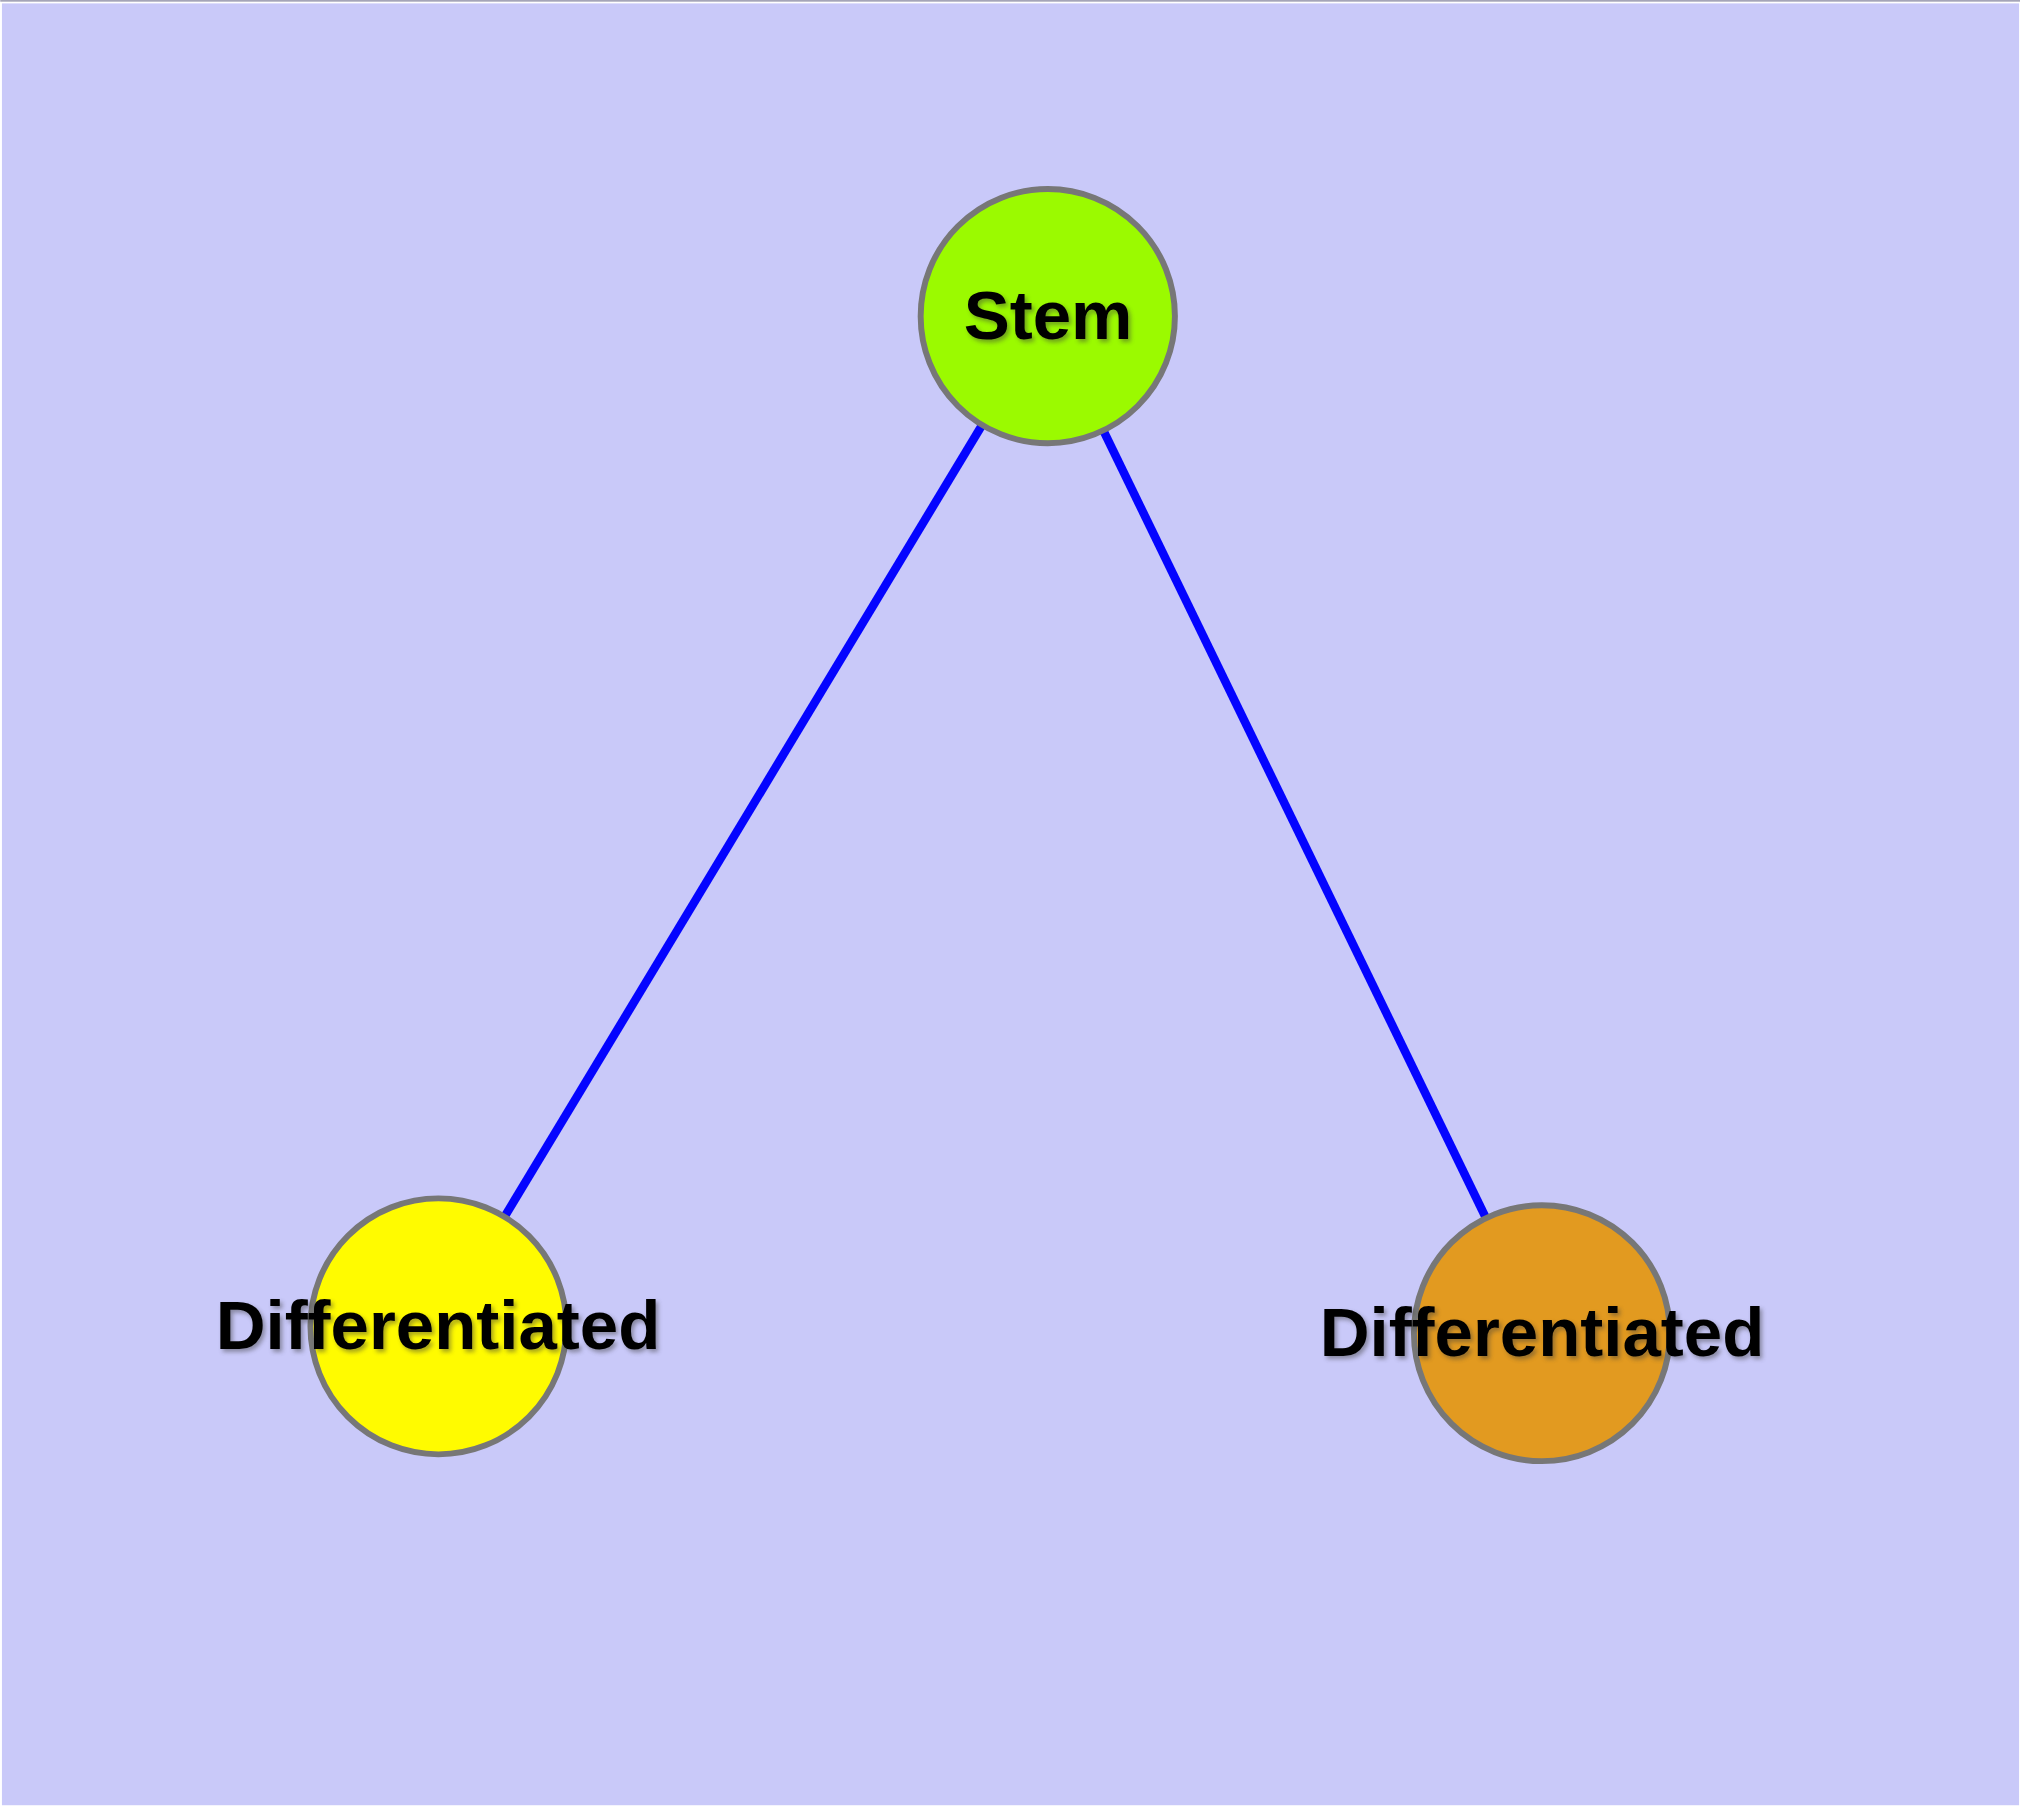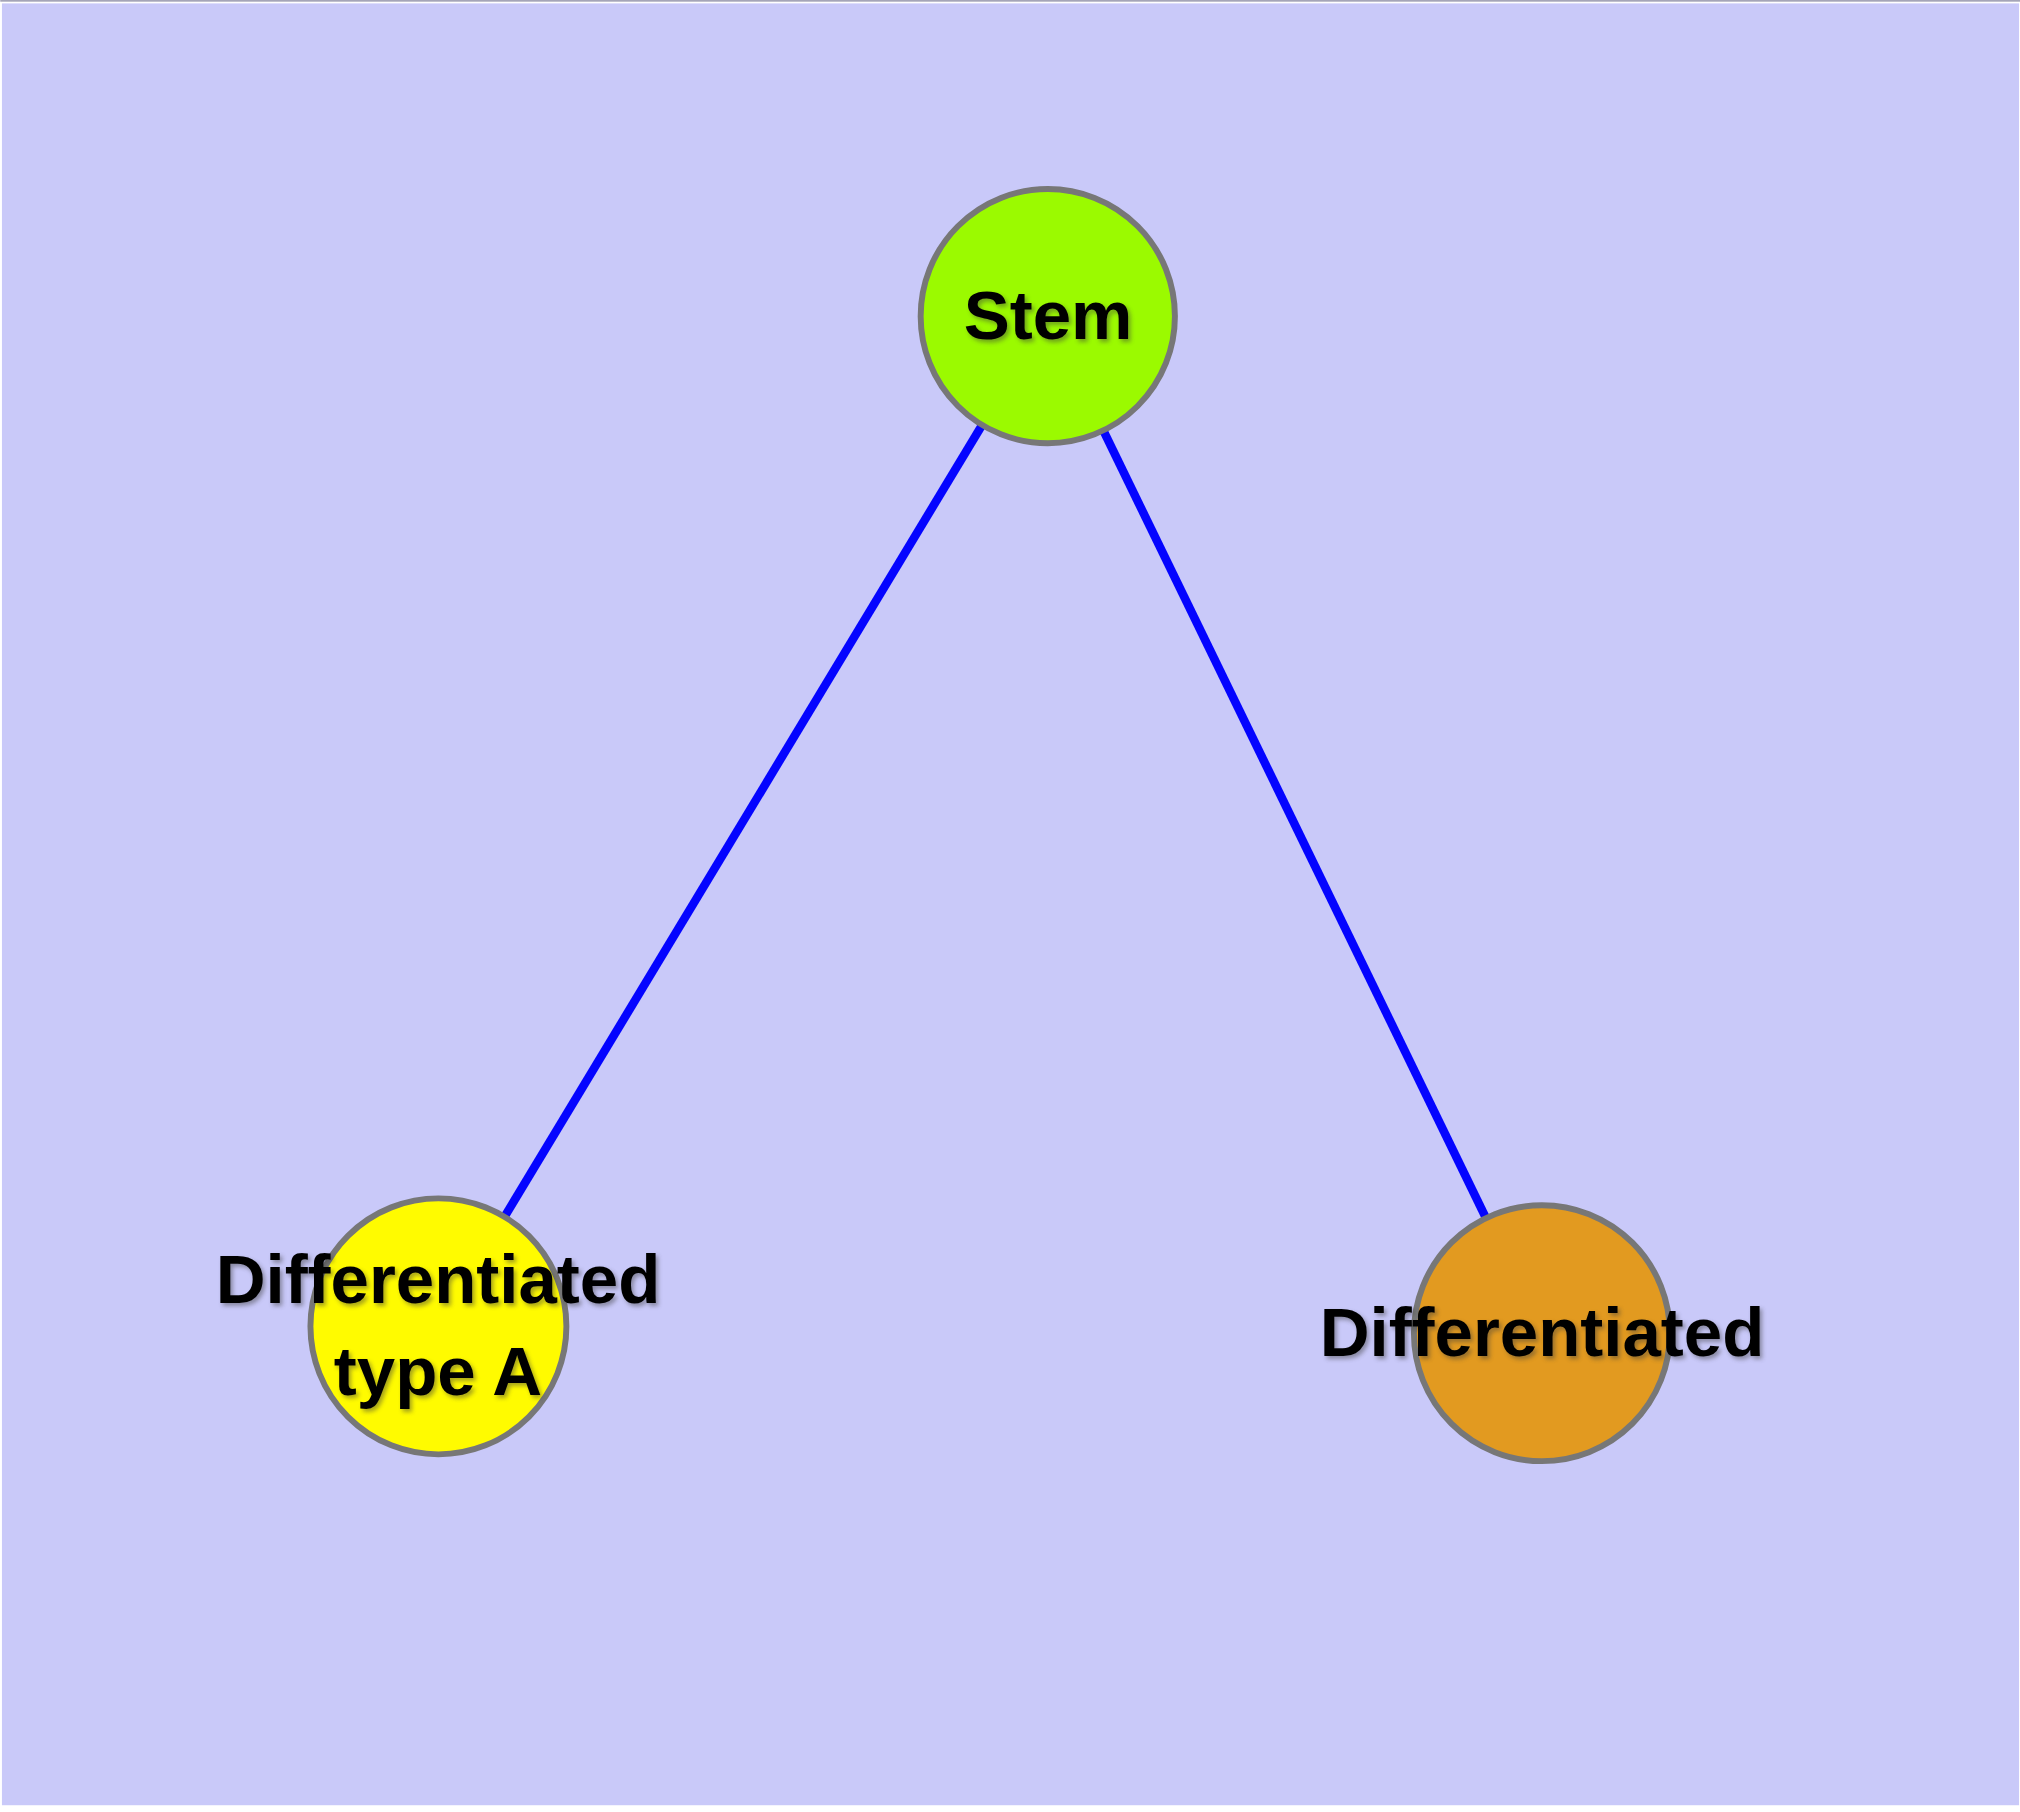--- a/index.html
+++ b/index.html
@@ -56,20 +56,19 @@
     <circle cx="517" cy="1565" r="151" stroke-width="7" fill="#FFFB00" stroke="#777777"></circle>
     <circle cx="1819" cy="1573" r="151" stroke-width="7" fill="#E29A20" stroke="#777777"></circle>
   </svg>
 
   <div id="stem-label" class="node-label">
     <span class="label-line">Stem</span>
   </div>
 
   <div id="type-a-label" class="node-label">
     <span class="label-line">Differentiated</span>
-    <span class="label-line">type A</span>
   </div>
 
   <div id="type-b-label" class="node-label">
     <span class="label-line">Differentiated</span>
   </div>
 </div>
 
 
 </body></html>

